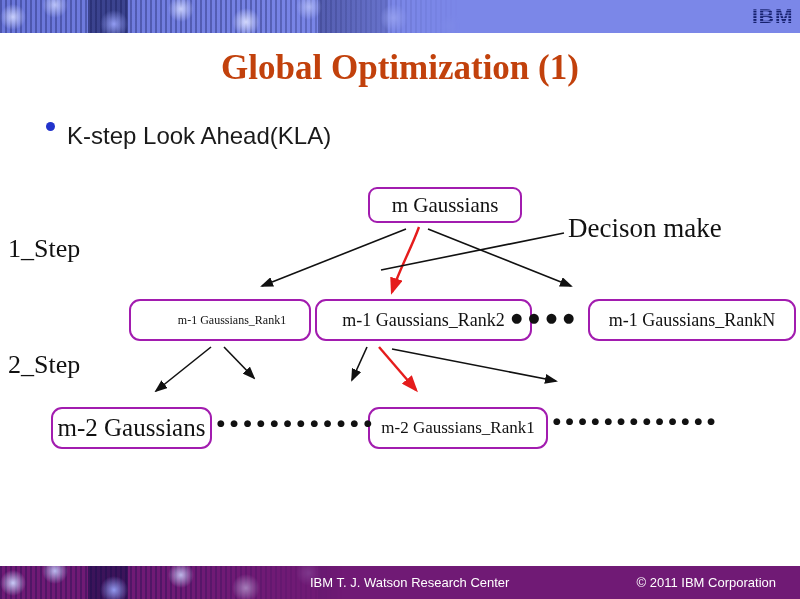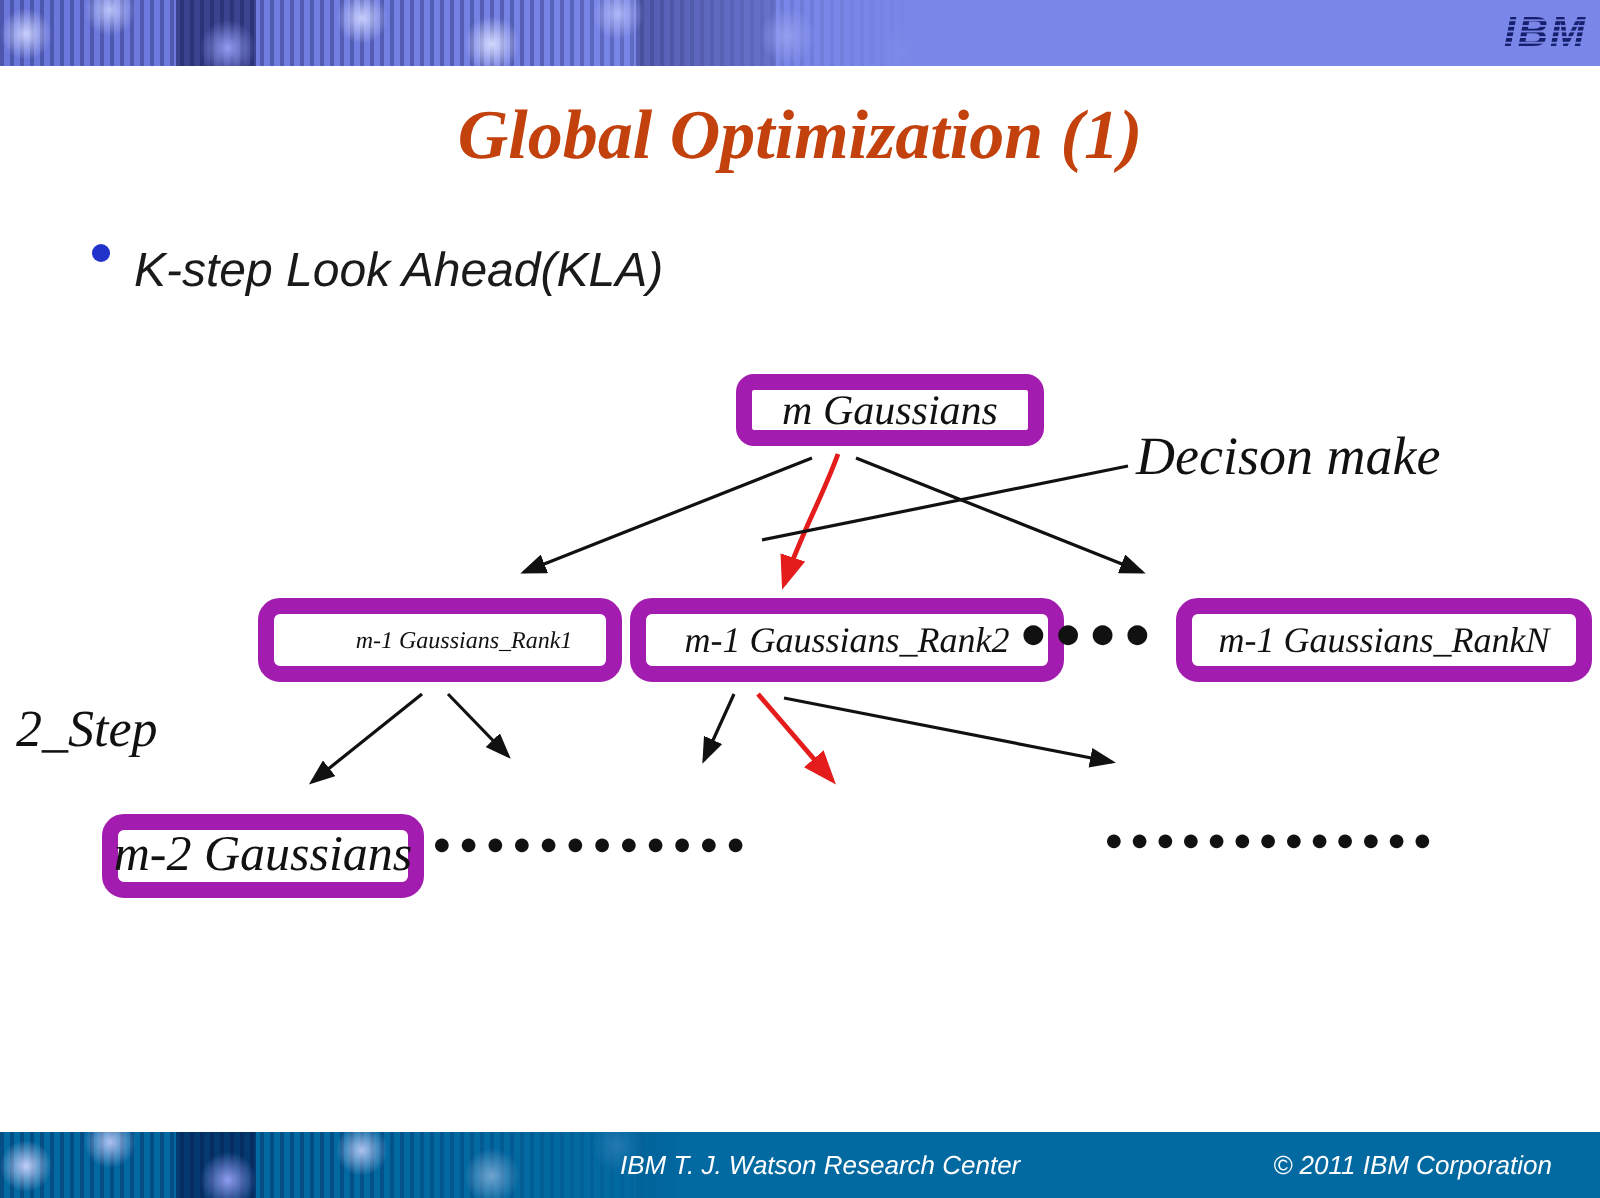--- a/index.html
+++ b/index.html
@@ -1,17 +1,17 @@
 <!DOCTYPE html>
 <html><head>
 <meta charset="utf-8">
 <style>
   html,body{margin:0;padding:0;background:#e8e8e8;}
   .slide{position:relative;width:800px;height:599px;background:#ffffff;overflow:hidden;
-         font-family:"Liberation Sans",sans-serif;margin:0 auto;font-style:italic;}
+         font-family:"Liberation Sans",sans-serif;margin:0 auto;}
 
   
   .banner{position:absolute;left:0;top:0;width:800px;height:33px;
           background:linear-gradient(90deg,#6a76da 0,#7b87e8 45%,#7b87e8 100%);}
   .banner-pattern,.footer-pattern{
     position:absolute;left:0;top:0;height:100%;width:480px;
     background:
       radial-gradient(circle closest-side, rgba(205,212,254,.95), rgba(205,212,254,0)) 0px 4px/26px 26px no-repeat,
       radial-gradient(circle closest-side, rgba(196,204,252,.90), rgba(196,204,252,0)) 42px -8px/26px 26px no-repeat,
       radial-gradient(circle closest-side, rgba(150,160,246,.95), rgba(150,160,246,0)) 100px 10px/28px 28px no-repeat,
@@ -30,42 +30,42 @@
 
   
   .title{position:absolute;left:0;top:48px;width:800px;text-align:center;
          font-family:"Liberation Serif",serif;font-weight:bold;font-size:35px;color:#c2410c;}
   .bullet-row{position:absolute;left:46px;top:122px;display:flex;}
   .bullet-dot{width:9px;height:9px;border-radius:50%;background:#2233cc;margin-right:12px;flex:0 0 auto;}
   .bullet-text{font-size:24px;color:#1a1a1a;letter-spacing:0px;}
 
   
   .diagram-svg{position:absolute;left:0;top:0;width:800px;height:599px;pointer-events:none;}
-  .dbox{position:absolute;box-sizing:border-box;background:#fff;border:8px solid #a21caf;
+  .dbox{position:absolute;box-sizing:border-box;background:#fff;border:2px solid #a21caf;
         border-radius:11px;display:flex;align-items:center;justify-content:center;
         font-family:"Liberation Serif",serif;color:#111;white-space:nowrap;}
   .b-root   {left:368px;top:187px;width:154px;height:36px;font-size:21px;border-radius:9px;}
   .b-rank1  {left:129px;top:299px;width:182px;height:42px;font-size:12px;padding-left:24px;}
   .b-rank2  {left:315px;top:299px;width:217px;height:42px;font-size:18px;}
   .b-rankN  {left:588px;top:299px;width:208px;height:42px;font-size:18px;}
   .b-m2     {left:51px; top:407px;width:161px;height:42px;font-size:25px;}
   .b-m2rank1{left:368px;top:407px;width:180px;height:42px;font-size:17px;}
 
   .side-label{position:absolute;font-family:"Liberation Serif",serif;color:#111;font-size:26px;}
   .lbl-step1{left:8px;top:234px;}
   .lbl-step2{left:8px;top:350px;text-align:right;}
   .lbl-decision{left:568px;top:213px;font-size:27px;}
 
   .dots{position:absolute;font-family:"DejaVu Sans",sans-serif;color:#111;line-height:1;}
   .dots-mid{left:511px;top:311px;font-size:13px;letter-spacing:6px;}
   .dots-a{left:217px;top:419px;font-size:9px;letter-spacing:5.5px;}
   .dots-b{left:553px;top:417px;font-size:9px;letter-spacing:5px;}
 
   
-  .footer{position:absolute;left:0;top:566px;width:800px;height:33px;background:#0369a1;}
+  .footer{position:absolute;left:0;top:566px;width:800px;height:33px;background:#701a75;}
   .footer .footer-pattern{width:360px;
     -webkit-mask-image:linear-gradient(90deg,#000 45%,transparent 95%);
             mask-image:linear-gradient(90deg,#000 45%,transparent 95%);}
   .footer-left{position:absolute;left:310px;top:9px;font-size:13px;color:#ffffff;}
   .footer-right{position:absolute;right:24px;top:9px;font-size:13px;color:#ffffff;}
 </style>
 </head>
 <body>
 
 <div class="slide">
@@ -109,21 +109,23 @@
     <line x1="367" y1="347" x2="352" y2="380" stroke="#111" stroke-width="1.6" marker-end="url(#ab)"></line>
     <line x1="379" y1="347" x2="416" y2="390" stroke="#e51c1c" stroke-width="2.4" marker-end="url(#ar)"></line>
     <line x1="392" y1="349" x2="556" y2="381" stroke="#111" stroke-width="1.6" marker-end="url(#ab)"></line>
   </svg>
 
   <div class="dbox b-root">m Gaussians</div>
   <div class="dbox b-rank1">m-1 Gaussians_Rank1</div>
   <div class="dbox b-rank2">m-1 Gaussians_Rank2</div>
   <div class="dbox b-rankN">m-1 Gaussians_RankN</div>
   <div class="dbox b-m2">m-2 Gaussians</div>
+  <div class="dbox b-m2rank1">m-2 Gaussians_Rank1</div>
 
+  <div class="side-label lbl-step1">1_Step</div>
   <div class="side-label lbl-step2">2_Step</div>
   <div class="side-label lbl-decision">Decison make</div>
 
   <div class="dots dots-mid">●●●●</div>
   <div class="dots dots-a">●●●●●●●●●●●●</div>
   <div class="dots dots-b">●●●●●●●●●●●●●</div>
 
   <div class="footer">
     <div class="footer-pattern"></div>
     <div class="footer-left">IBM T. J. Watson Research Center</div>

